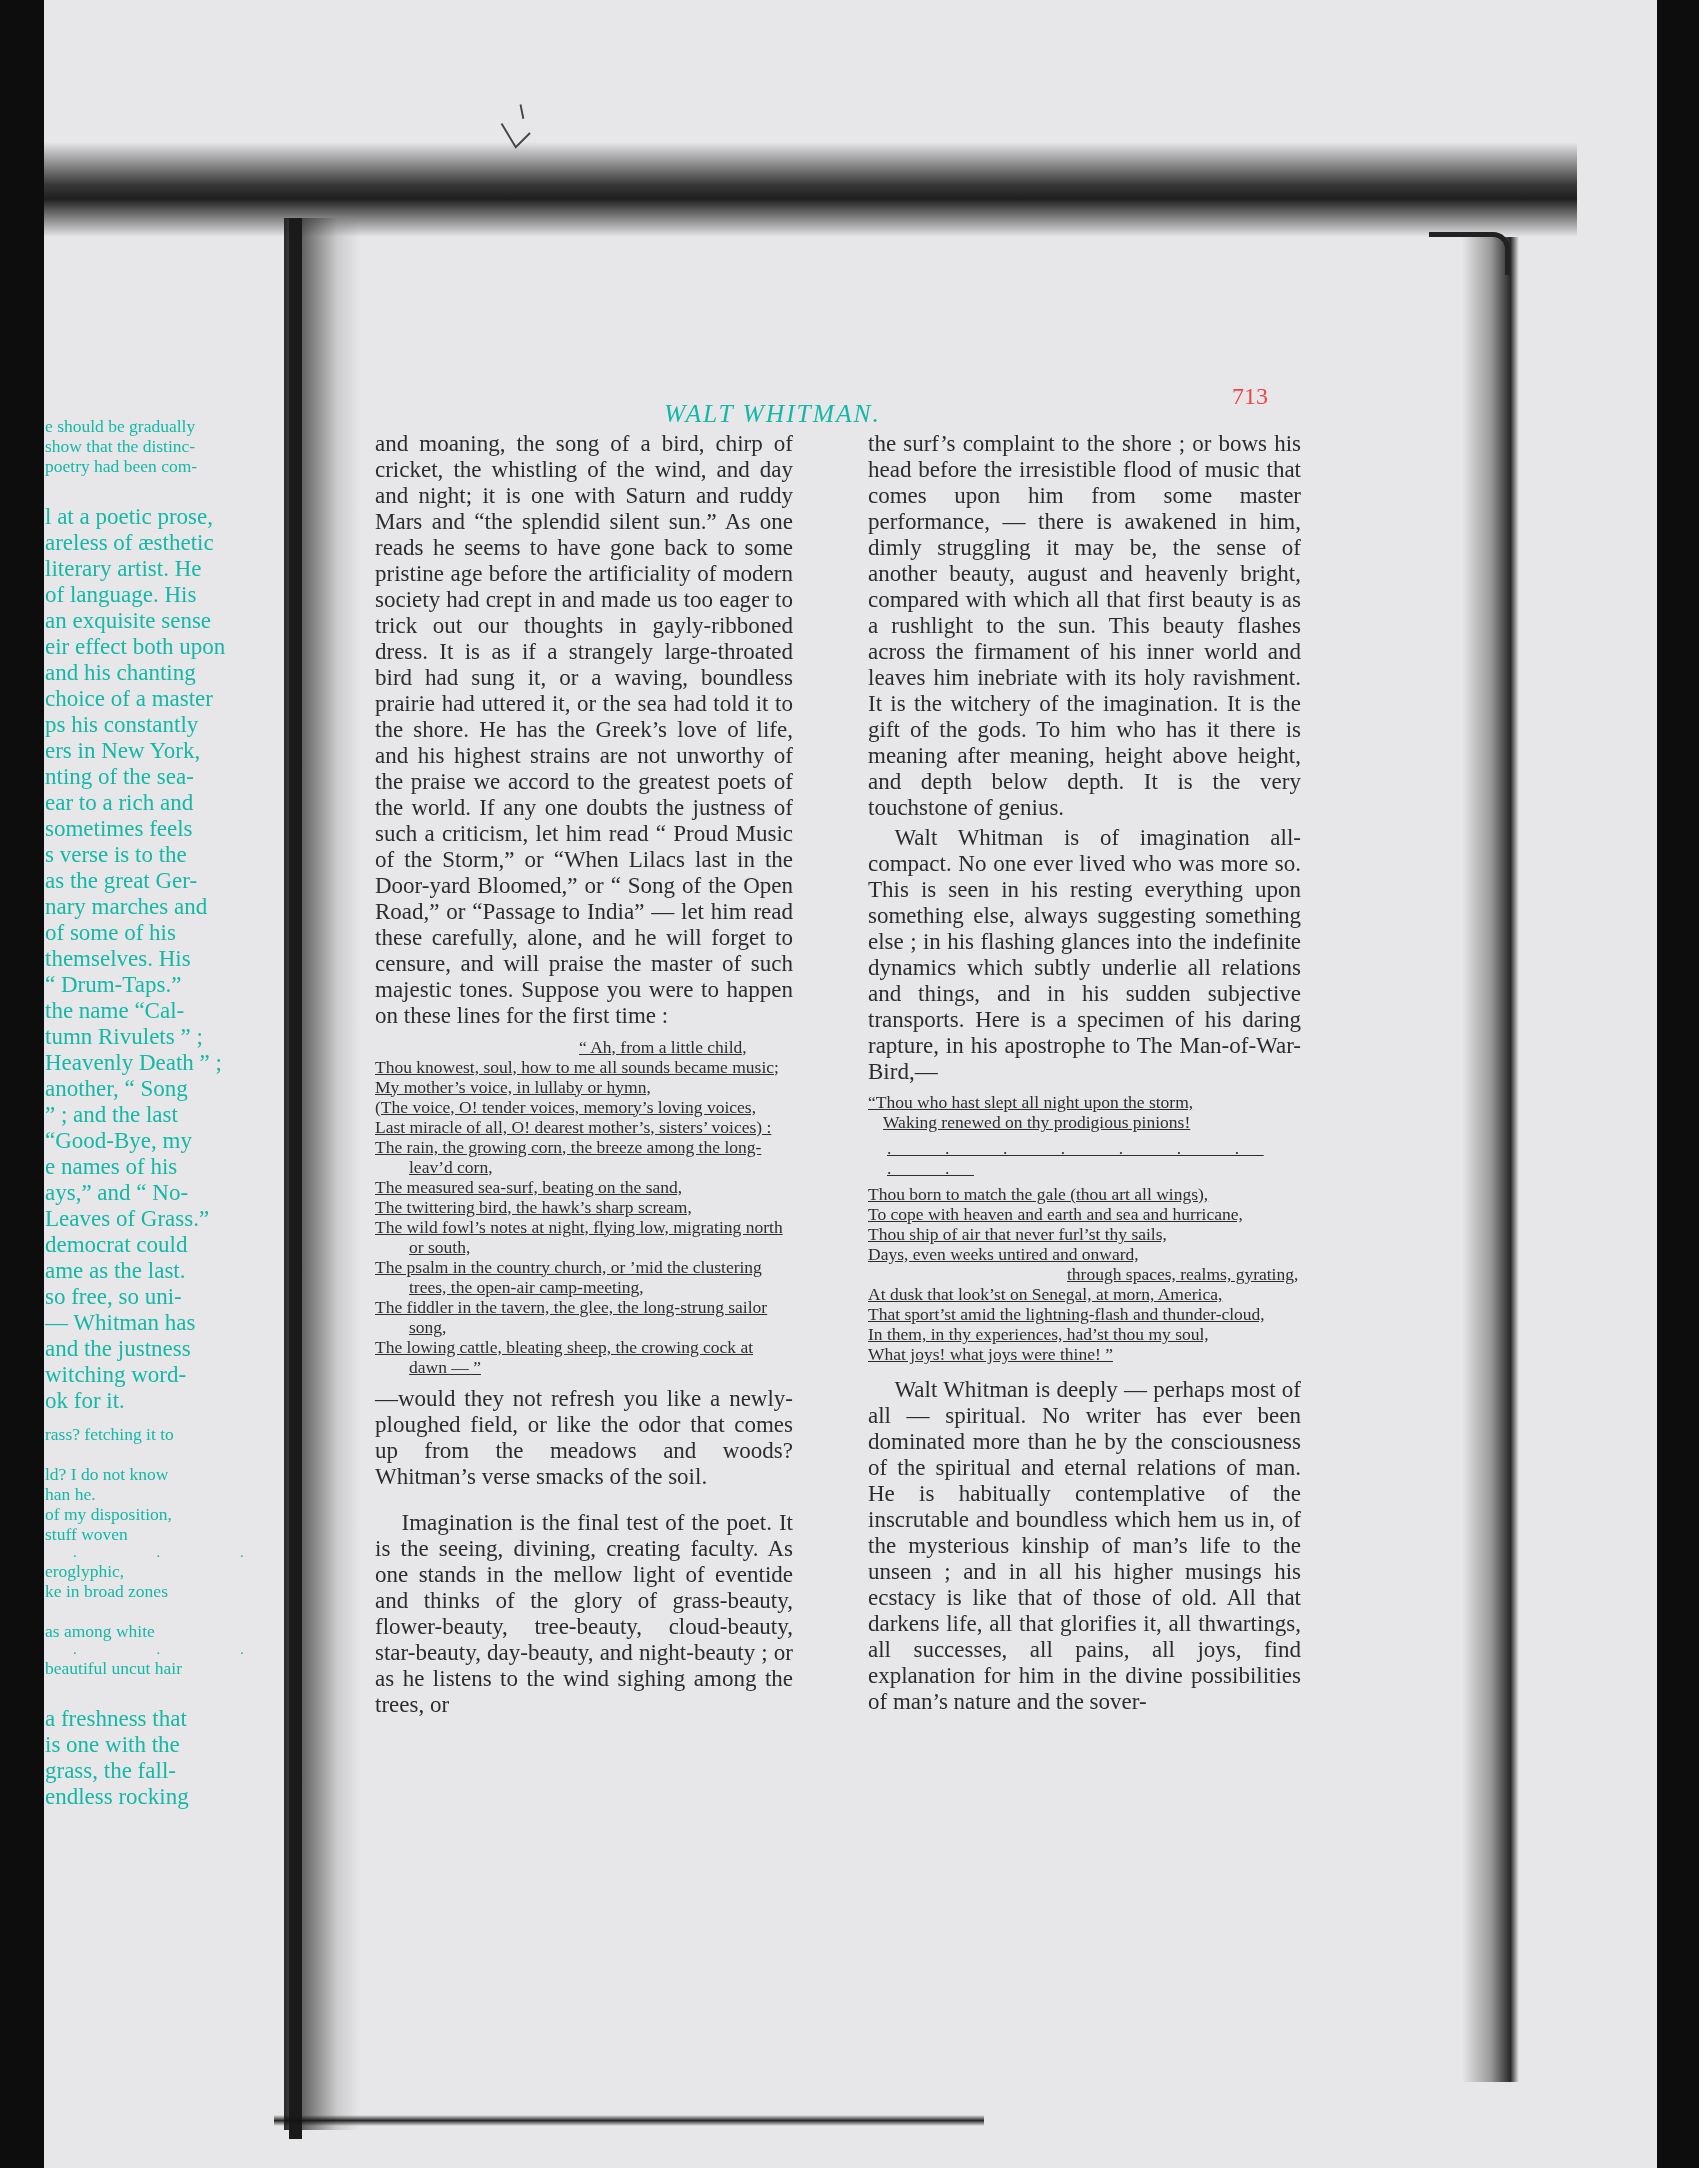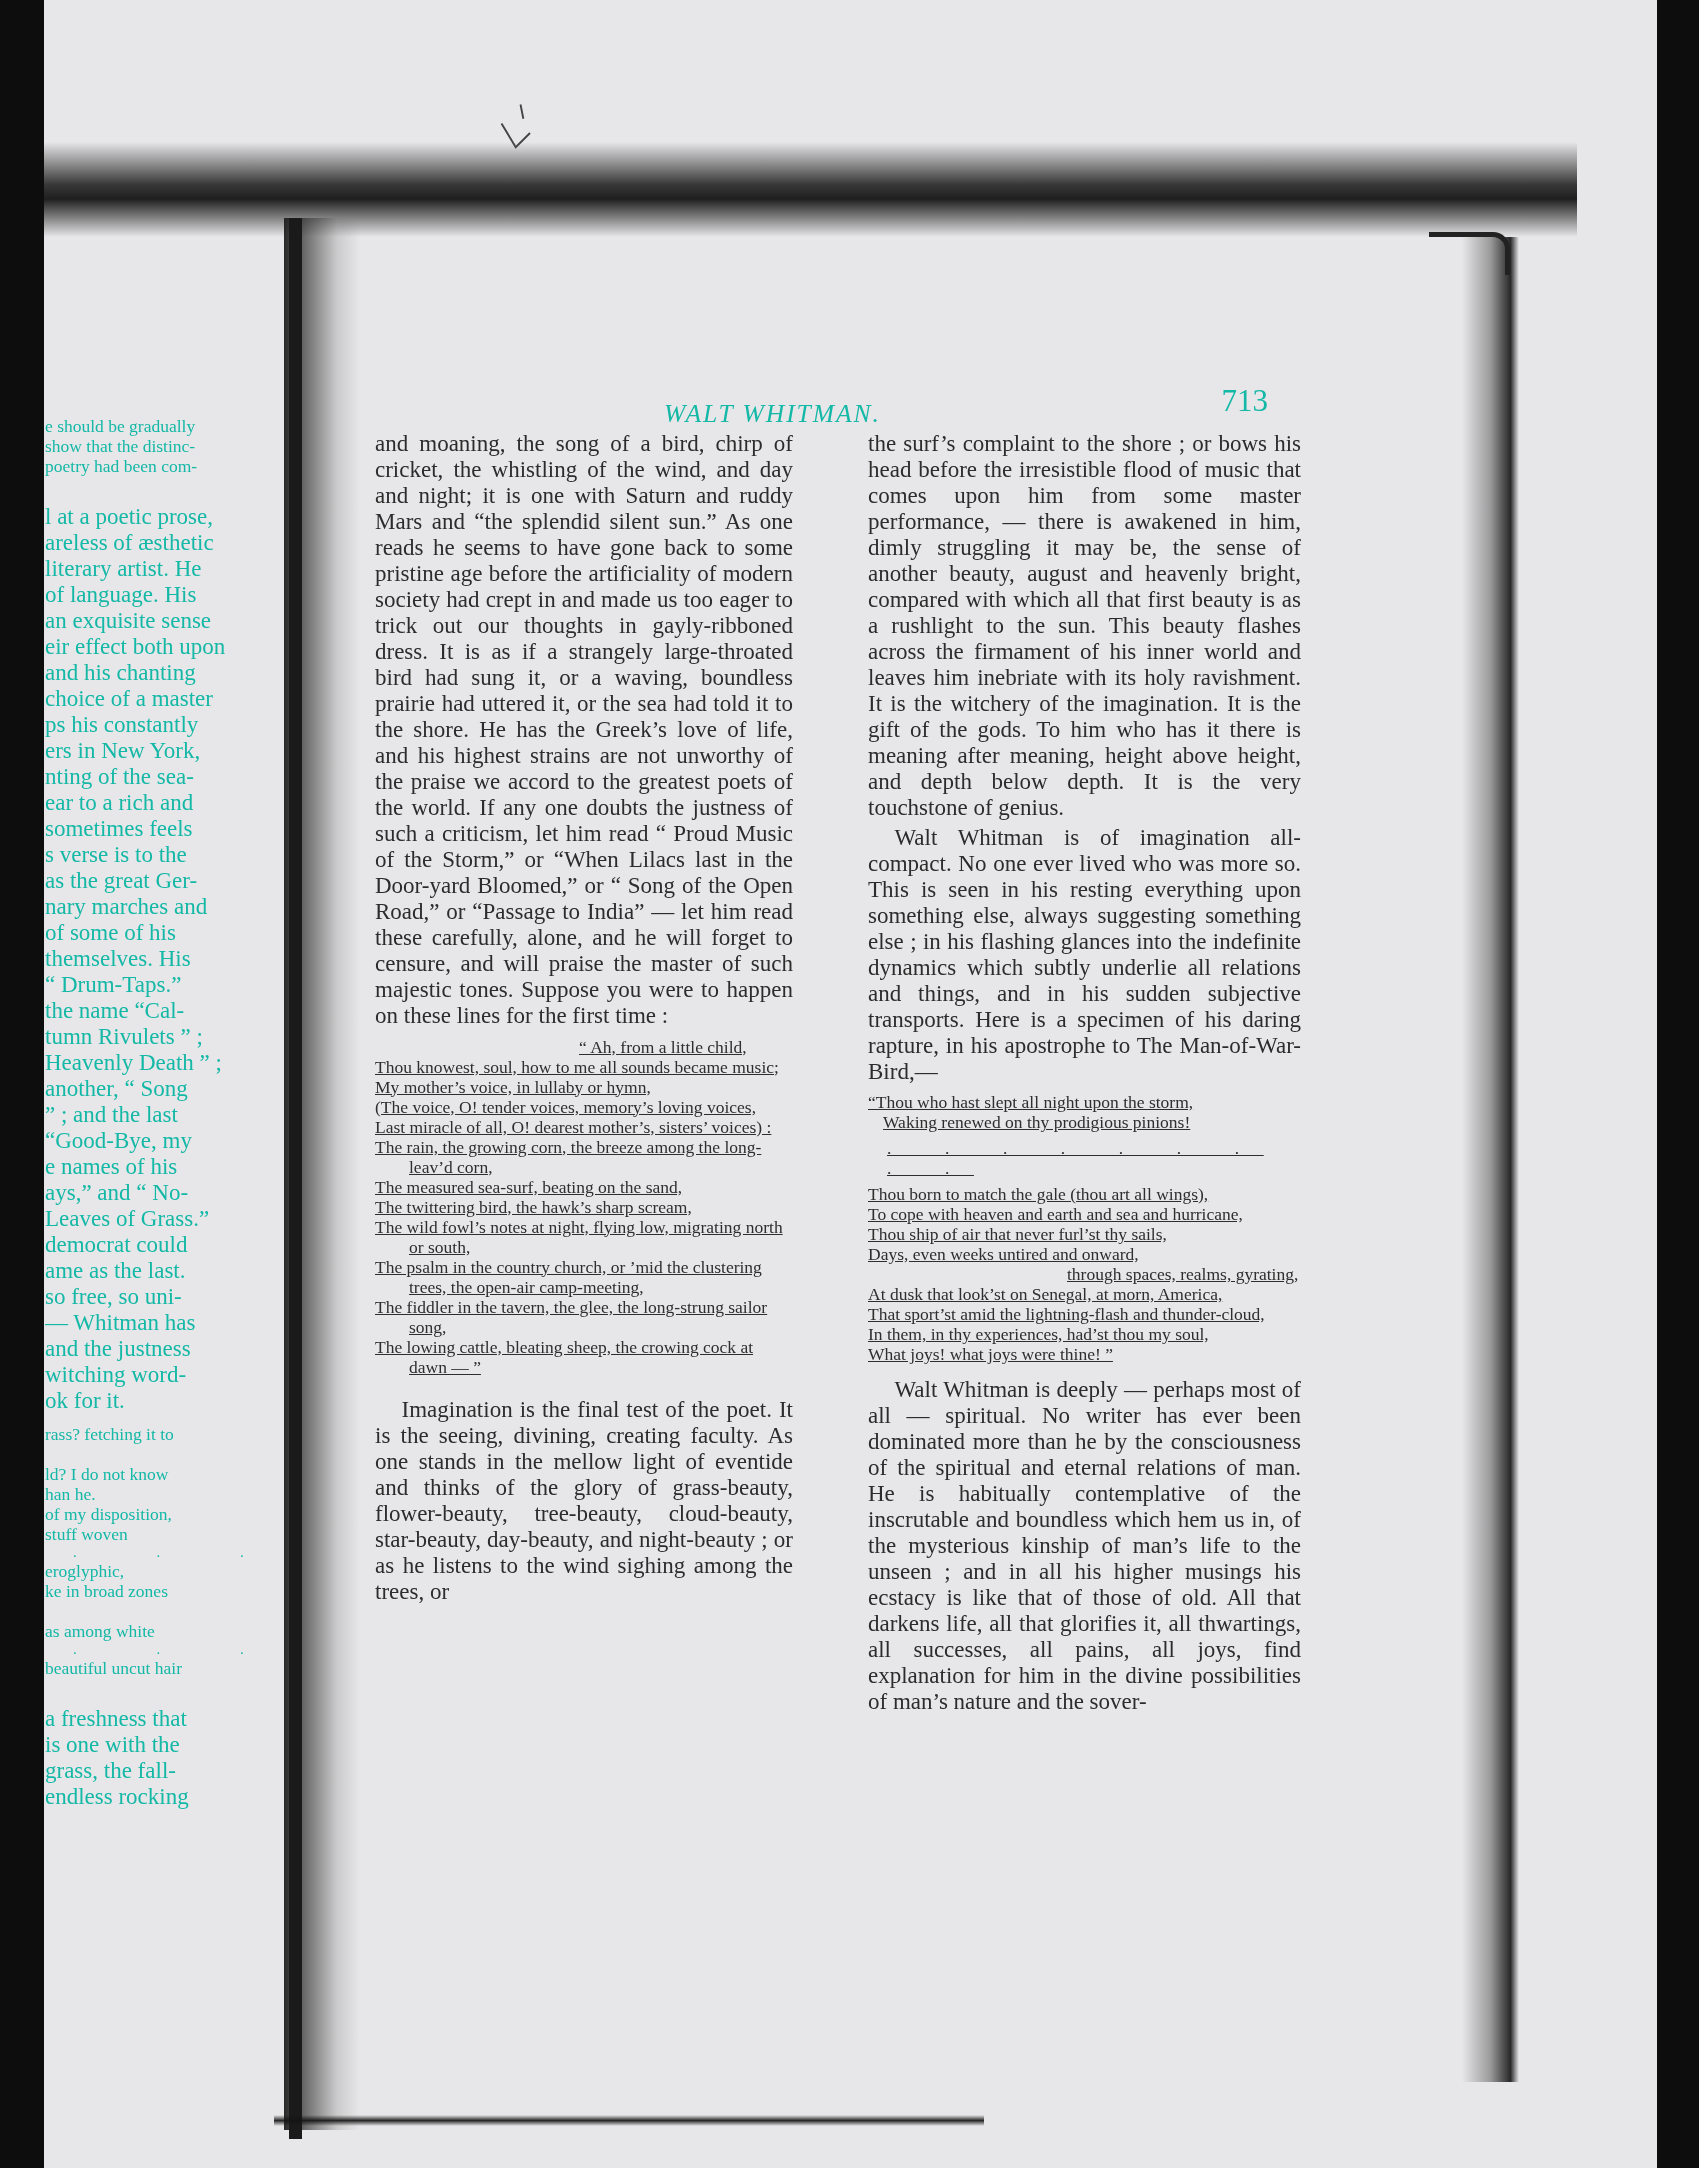--- a/index.html
+++ b/index.html
@@ -12,21 +12,21 @@
      background:linear-gradient(90deg,rgba(30,30,30,.95) 0%,rgba(50,50,50,.65) 30%,rgba(120,120,120,.25) 70%,rgba(0,0,0,0) 100%);}
   .gutter-shadow{position:absolute;left:289px;top:218px;width:13.2px;height:1921px;background:#1a1a1a;}
   .bottom-edge{position:absolute;left:274px;top:2115px;width:710px;height:11.4px;
      background:linear-gradient(180deg,rgba(0,0,0,0),rgba(20,20,20,.9),rgba(0,0,0,0));}
   .right-shadow{position:absolute;left:1462px;top:237px;width:57px;height:1845px;
      background:linear-gradient(90deg,rgba(0,0,0,0) 0%,rgba(60,60,60,.45) 50%,rgba(20,20,20,.9) 85%,rgba(0,0,0,0) 100%);}
   .corner-shadow{position:absolute;left:1429px;top:232px;width:76px;height:38px;border-top:5.7px solid #222;border-right:5.7px solid #222;border-top-right-radius:17px;}
   .stamp{position:absolute;left:492px;top:95px;width:57px;height:76px;}
   .running-head{position:absolute;left:397px;top:383px;width:890px;height:38px;}
   .running-title{position:absolute;left:267px;top:16px;font-style:italic;font-size:25.6px;letter-spacing:1.9px;color:#14b8a6;}
-  .page-number{position:absolute;right:19px;top:0;font-size:31px;color:#14b8a6;}
+  .page-number{position:absolute;right:19px;top:0;font-size:24px;color:#ef4444;}
   .col{position:absolute;font-size:23px;line-height:26px;text-align:justify;color:#2c2c2c;}
   .col p{margin:0;}
   .col p.indent{text-indent:26.5px;}
   .col-left{left:375px;top:431px;width:418px;}
   .col-right{left:837px;top:431px;width:433px;margin-left:31px;}
   .verse{font-size:17.5px;line-height:20px;margin:7.6px 0 9.5px 0;color:#2e2e2e;text-align:left;text-decoration:underline;}
   .verse .vl{padding-left:34px;text-indent:-34px;}
   .verse .vl.start{padding-left:204px;text-indent:0;}
   .verse .vl.deep{padding-left:199px;text-indent:0;}
   .verse .dots{letter-spacing:24.6px;padding-left:19px;}
@@ -132,20 +132,21 @@
     <div class="vl">(The voice, O!  tender voices, memory’s loving voices,</div>
     <div class="vl">Last miracle of all, O!  dearest mother’s, sisters’ voices) :</div>
     <div class="vl">The rain, the growing corn, the breeze among the long-leav’d corn,</div>
     <div class="vl">The measured sea-surf, beating on the sand,</div>
     <div class="vl">The twittering bird, the hawk’s sharp scream,</div>
     <div class="vl">The wild fowl’s notes at night, flying low, migrating north or south,</div>
     <div class="vl">The psalm in the country church, or ’mid the clustering trees, the open-air camp-meeting,</div>
     <div class="vl">The fiddler in the tavern, the glee, the long-strung sailor song,</div>
     <div class="vl">The lowing cattle, bleating sheep, the crowing cock at dawn — ”</div>
   </div>
+  <p>—would they not refresh you like a newly-ploughed field, or like the odor that comes up from the meadows and woods? Whitman’s verse smacks of the soil.</p>
   <p class="indent" style="margin-top:20px">Imagination is the final test of the poet.  It is the seeing, divining, creating faculty.  As one stands in the mellow light of eventide and thinks of the glory of grass-beauty, flower-beauty, tree-beauty, cloud-beauty, star-beauty, day-beauty, and night-beauty ; or as he listens to the wind sighing among the trees, or</p>
 </div>
 
 <div class="col col-right">
   <p>the surf’s complaint to the shore ; or bows his head before the irresistible flood of music that comes upon him from some master performance, — there is awakened in him, dimly struggling it may be, the sense of another beauty, august and heavenly bright, compared with which all that first beauty is as a rushlight to the sun.  This beauty flashes across the firmament of his inner world and leaves him inebriate with its holy ravishment. It is the witchery of the imagination.  It is the gift of the gods.  To him who has it there is meaning after meaning, height above height, and depth below depth. It is the very touchstone of genius.</p>
   <p class="indent" style="margin-top:3.8px">Walt Whitman is of imagination all-compact.  No one ever lived who was more so.  This is seen in his resting everything upon something else, always suggesting something else ; in his flashing glances into the indefinite dynamics which subtly underlie all relations and things, and in his sudden subjective transports.  Here is a specimen of his daring rapture, in his apostrophe to The Man-of-War-Bird,—</p>
   <div class="verse">
     <div class="vl">“Thou who hast slept all night upon the storm,</div>
     <div class="vl" style="padding-left:15px;text-indent:0">Waking renewed on thy prodigious pinions!</div>
     <div class="dots" style="margin:5.7px 0">. . . . . . . . .</div>

